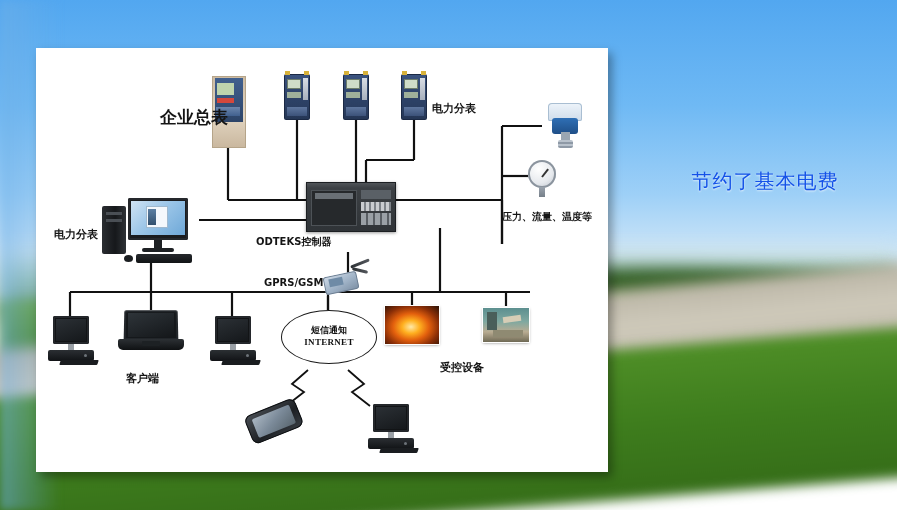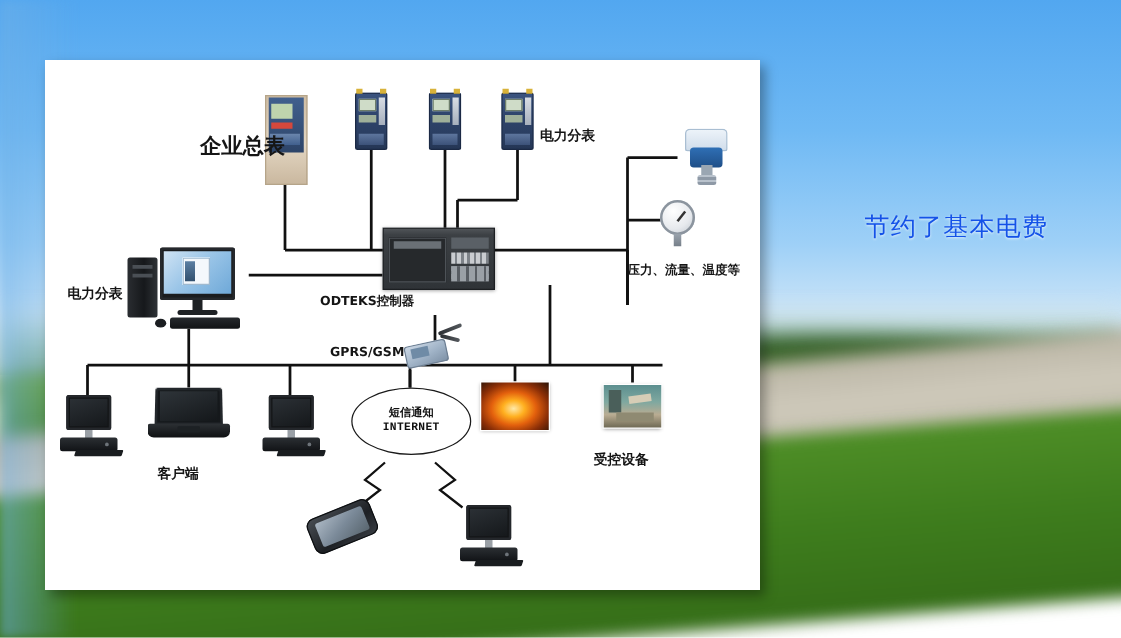--- a/index.html
+++ b/index.html
@@ -192,21 +192,21 @@
   .machine{width:46px;height:34px;
     background:linear-gradient(180deg,#5c8f8f 0%,#7fa8a0 40%,#b9ac92 70%,#6f6a55 100%);}
   .machine .m1{position:absolute;left:4px;top:4px;width:10px;height:18px;background:#4a5f5a;}
   .machine .m2{position:absolute;left:20px;top:8px;width:18px;height:6px;background:#d6cdb6;transform:rotate(-8deg);}
   .machine .m3{position:absolute;left:10px;top:22px;width:30px;height:7px;background:#8f8a72;}
 
   
   .cloud{position:absolute;width:94px;height:52px;border-radius:50%;
     border:1.6px solid #1a1a1a;background:#fff;}
   .cloud .t1,.cloud .t2{position:absolute;left:0;width:100%;text-align:center;
-    font-family:Liberation Mono, monospace;font-weight:bold;color:#111;}
+    font-family:Liberation Serif, serif;font-weight:bold;color:#111;}
   .cloud .t1{top:13px;font-size:9px;}
   .cloud .t2{top:26px;font-size:9px;letter-spacing:.3px;}
 
   
   #copy{position:absolute;left:640px;top:140px;width:250px;text-align:center;}
   #copy .headline{
     font-family:"DejaVu Sans","Liberation Sans",sans-serif;
     font-size:30px;font-weight:bold;color:#1452e8;letter-spacing:2px;
     text-shadow:0 1px 2px rgba(255,255,255,.85);
   }
@@ -398,21 +398,21 @@
     <div class="kb"></div>
   </div>
   <div class="dlabel" style="left:90px;top:325px;font-size:11px;">客户端</div>
 
   <div class="dev photo furnace" style="left:349px;top:258px;"></div>
   <div class="dev photo machine" style="left:447px;top:260px;">
     <div class="m1"></div>
     <div class="m2"></div>
     <div class="m3"></div>
   </div>
-  <div class="dlabel" style="left:404px;top:314px;font-size:11px;margin-left:35px;">受控设备</div>
+  <div class="dlabel" style="left:404px;top:314px;font-size:11px;">受控设备</div>
 
   <div class="dev phone" style="left:212px;top:358px;">
     <div class="body"></div>
     <div class="scr"></div>
   </div>
 
   <div class="dev client" style="left:330px;top:356px;">
     <div class="mon"></div>
     <div class="scr"></div>
     <div class="neck"></div>

